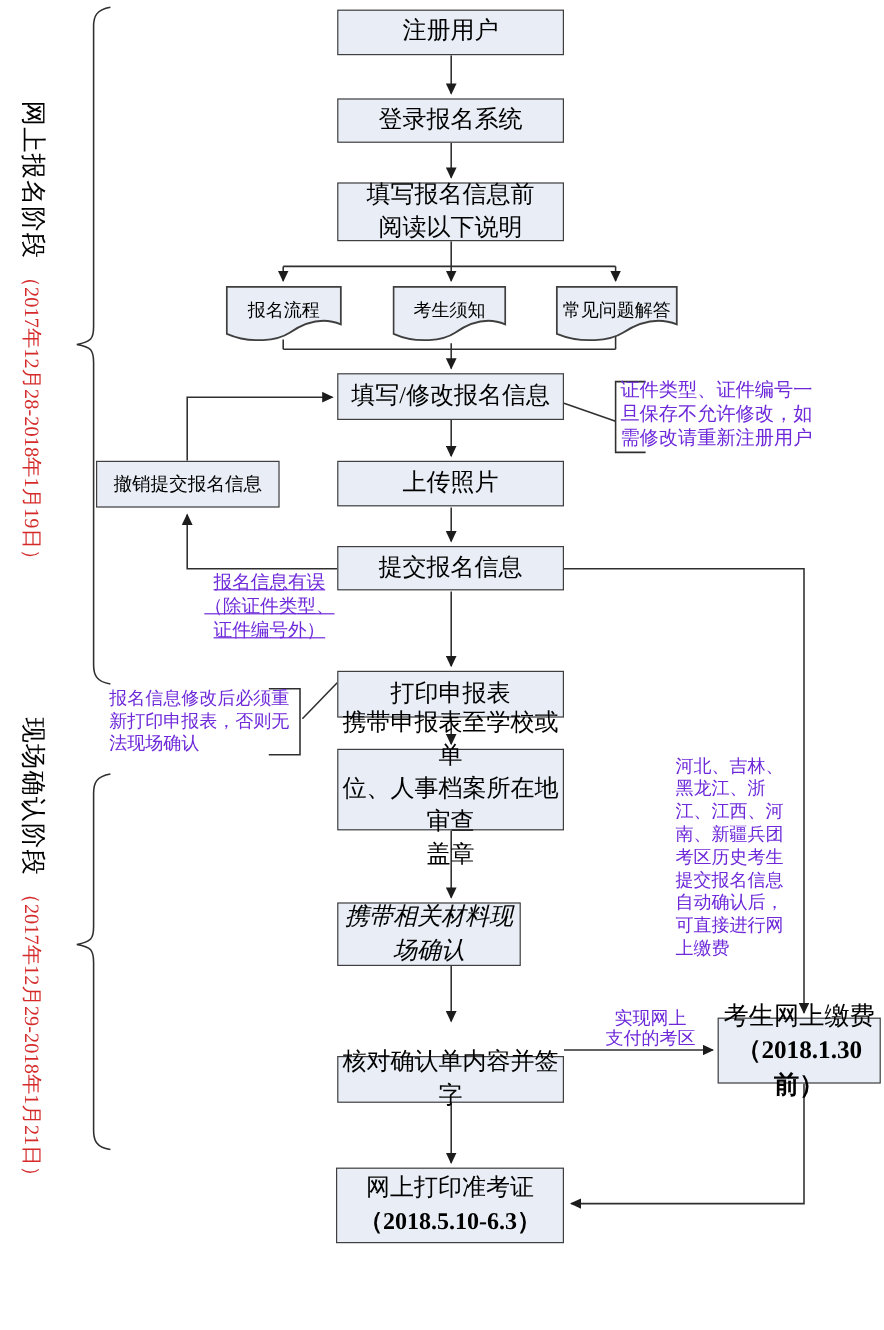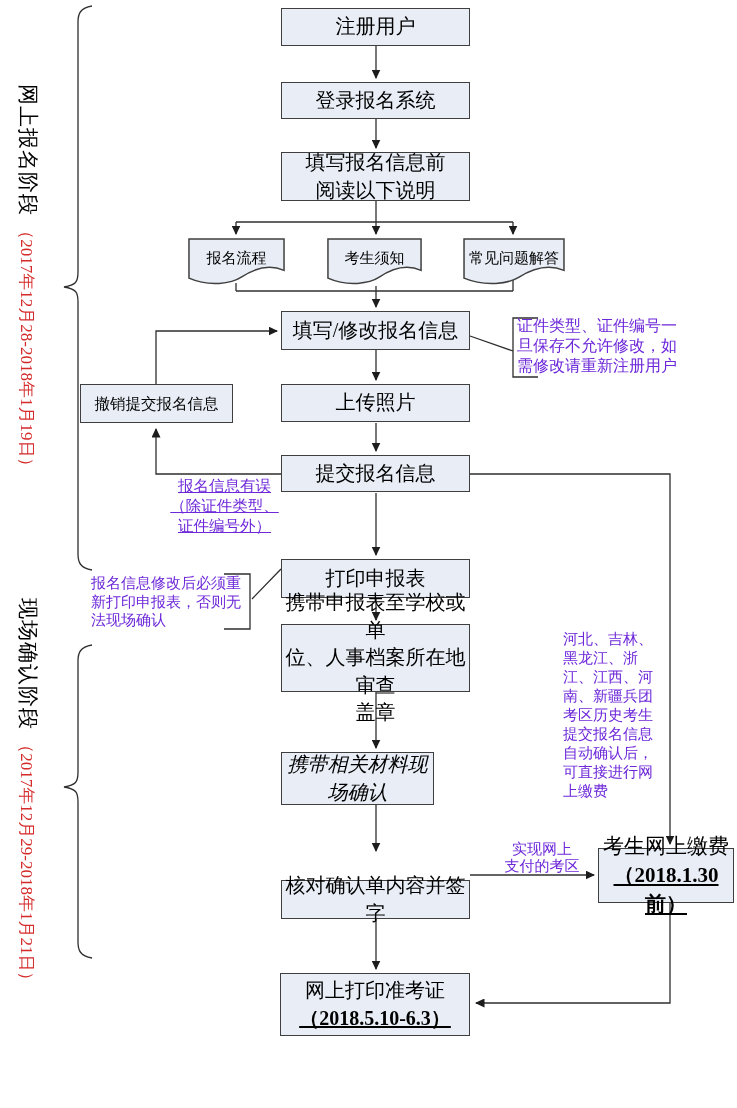--- a/index.html
+++ b/index.html
@@ -9,21 +9,21 @@
   }
   .wires{position:absolute;left:0;top:0;width:737px;height:1108px;z-index:1;}
   .node{
     position:absolute;z-index:2;box-sizing:border-box;
     background:#e9eef6;border:1.5px solid #3f3f3f;
     display:flex;align-items:center;justify-content:center;
     text-align:center;font-size:20px;line-height:1.38;white-space:pre-line;
   }
   .node .sub{display:block;}
   .col{display:flex;flex-direction:column;align-items:center;justify-content:center;}
-  .dateline{font-weight:bold;text-decoration:underline;}
+  .dateline{font-weight:bold;}
   .doc{position:absolute;z-index:2;}
   .doc svg{position:absolute;left:0;top:0;width:100%;height:100%;}
   .doc .doc-label{
     position:absolute;left:0;top:4px;width:100%;height:32px;z-index:3;
     display:flex;align-items:center;justify-content:center;
     font-size:15px;text-align:center;
   }
   .note{
     position:absolute;z-index:3;color:#6d28d9;font-size:15px;
     line-height:1.3;white-space:pre-line;

